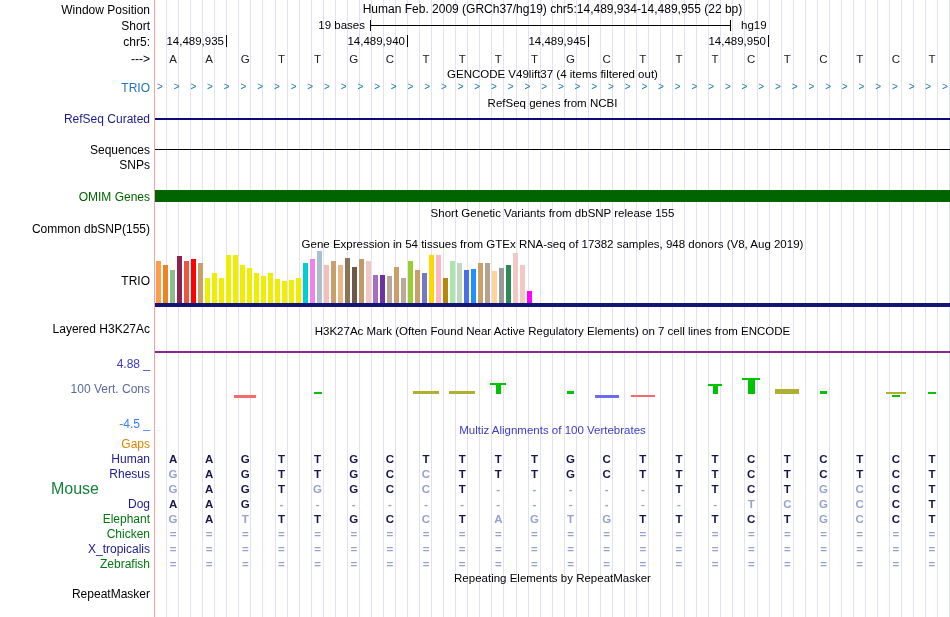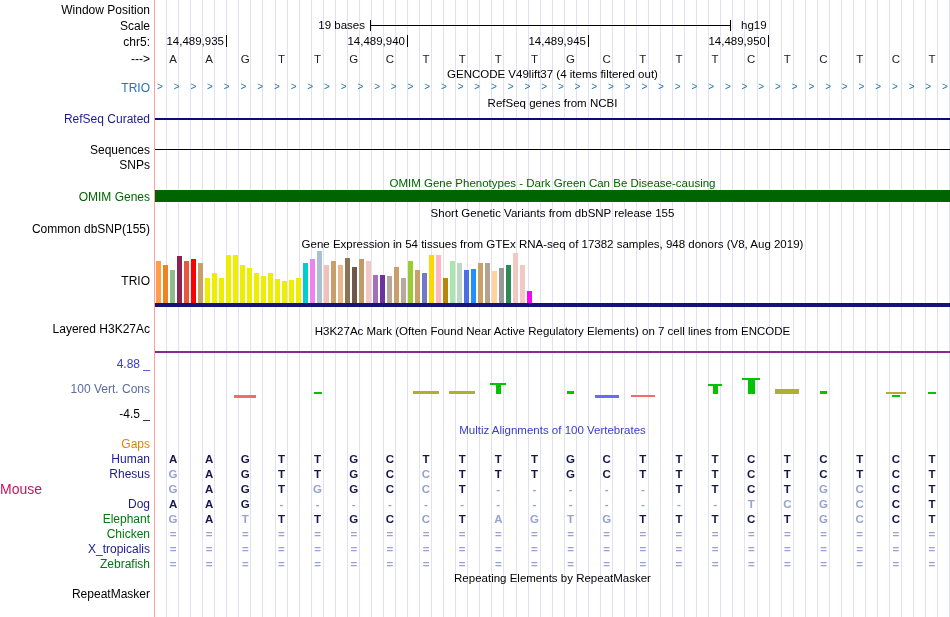--- a/index.html
+++ b/index.html
@@ -10,21 +10,21 @@
           background:repeating-linear-gradient(to right,transparent 0,transparent 11.05px,#e1e1f3 11.05px,#e1e1f3 12.05px);}
   #redline{position:absolute;left:154px;top:0;width:1px;height:617px;background:#ff9f9f;}
   .lbl{position:absolute;left:0;width:150px;text-align:right;font-size:12px;line-height:14px;white-space:nowrap;}
   .hdr{position:absolute;left:155px;width:795px;text-align:center;font-size:11.5px;line-height:13px;white-space:nowrap;}
   .c-black{color:#000;}
   .c-blue{color:#2276bb;}
   .c-navy{color:#1b1b8e;}
   .c-dgreen{color:#006400;}
   .c-hblue{color:#3a3acc;}
   .c-slate{color:#5b6b9e;}
-  .c-maroon{color:#000000;}
+  .c-maroon{color:#3b82f6;margin-top:10px;}
   .hline{position:absolute;left:155px;width:795px;}
   .cell{position:absolute;width:36.14px;text-align:center;height:14px;line-height:14px;font-size:11.5px;}
   .seqcell{color:#222;}
   .alncell{font-weight:bold;}
   .bar{position:absolute;}
   .mark{position:absolute;}
   #arrowrow{position:absolute;left:157px;top:81px;width:791px;height:12px;display:flex;
             justify-content:space-between;color:#2279b0;font-size:10px;line-height:12px;overflow:hidden;}
   .rulertick{position:absolute;font-size:11.5px;line-height:12px;height:12px;white-space:nowrap;
              padding-right:2px;border-right:1px solid #000;}
@@ -34,22 +34,23 @@
   #scaleline:after{right:0;}
 </style>
 </head>
 <body>
 
 <div id="stage">
   <div id="gridbg"></div>
   <div id="redline"></div>
 
   <div class="lbl c-black" style="top:3px">Window Position</div>
-
-  <div class="lbl c-black" style="top:19px">Scale</div>
+  <div class="hdr c-black" style="top:3px;font-size:12px">Human Feb. 2009 (GRCh37/hg19)   chr5:14,489,934-14,489,955 (22 bp)</div>
+
+  <div class="lbl c-black" style="top:19px">Short</div>
   <div style="position:absolute;top:19px;left:285px;width:80px;text-align:right;font-size:11.5px">19 bases</div>
   <div id="scaleline" style="left:370px;width:361px"></div>
   <div style="position:absolute;top:19px;left:741px;font-size:11.5px">hg19</div>
 
   <div class="lbl c-black" style="top:35px">chr5:</div>
   <div id="ruler">
       <div class="rulertick" style="position: absolute; top: 35px; right: 723px;">14,489,935</div>
       <div class="rulertick" style="position: absolute; top: 35px; right: 542px;">14,489,940</div>
       <div class="rulertick" style="position: absolute; top: 35px; right: 361px;">14,489,945</div>
       <div class="rulertick" style="position: absolute; top: 35px; right: 181px;">14,489,950</div>
@@ -135,21 +136,20 @@
     </div>
 
   <div class="hdr c-black" style="top:97px">RefSeq genes from NCBI</div>
   <div class="lbl c-navy" style="top:112px">RefSeq Curated</div>
   <div class="hline" style="top:118px;height:2px;background:#0c0c78"></div>
 
   <div class="lbl c-black" style="top:143px">Sequences</div>
   <div class="hline" style="top:149px;height:1px;background:#000"></div>
   <div class="lbl c-black" style="top:158px">SNPs</div>
 
-  <div class="hdr c-dgreen" style="top:177px">OMIM Gene Phenotypes - Dark Green Can Be Disease-causing</div>
   <div class="lbl c-dgreen" style="top:190px">OMIM Genes</div>
   <div class="hline" style="top:190px;height:12px;background:#006400"></div>
 
   <div class="hdr c-black" style="top:207px">Short Genetic Variants from dbSNP release 155</div>
   <div class="lbl c-black" style="top:222px">Common dbSNP(155)</div>
 
   <div class="hdr c-black" style="top:238px">Gene Expression in 54 tissues from GTEx RNA-seq of 17382 samples, 948 donors (V8, Aug 2019)</div>
   <div class="lbl c-black" style="top:274px">TRIO</div>
   <div id="gtexbars">
       <div class="bar" style="position: absolute; left: 156px; width: 5px; top: 261px; height: 42px; background: rgb(255, 158, 74);"></div>
@@ -279,21 +279,21 @@
       <div class="cell alncell" style="left: 588.636px; top: 467px; color: rgb(22, 22, 77);">C</div>
       <div class="cell alncell" style="left: 624.773px; top: 467px; color: rgb(22, 22, 77);">T</div>
       <div class="cell alncell" style="left: 660.909px; top: 467px; color: rgb(22, 22, 77);">T</div>
       <div class="cell alncell" style="left: 697.045px; top: 467px; color: rgb(22, 22, 77);">T</div>
       <div class="cell alncell" style="left: 733.182px; top: 467px; color: rgb(22, 22, 77);">C</div>
       <div class="cell alncell" style="left: 769.318px; top: 467px; color: rgb(22, 22, 77);">T</div>
       <div class="cell alncell" style="left: 805.455px; top: 467px; color: rgb(22, 22, 77);">C</div>
       <div class="cell alncell" style="left: 841.591px; top: 467px; color: rgb(22, 22, 77);">T</div>
       <div class="cell alncell" style="left: 877.727px; top: 467px; color: rgb(22, 22, 77);">C</div>
       <div class="cell alncell" style="left: 913.864px; top: 467px; color: rgb(22, 22, 77);">T</div>
-      <div style="position: absolute; left: 0px; width: 150px; text-align: left; top: 482px; font-size: 14px; line-height: 14px; color: #be185d;">Mouse</div>
+      <div style="position: absolute; left: 0px; width: 150px; text-align: center; top: 482px; font-size: 16px; line-height: 14px; color: #15803d;">Mouse</div>
       <div class="cell alncell" style="left: 155px; top: 482px; color: rgb(152, 162, 208);">G</div>
       <div class="cell alncell" style="left: 191.136px; top: 482px; color: rgb(22, 22, 77);">A</div>
       <div class="cell alncell" style="left: 227.273px; top: 482px; color: rgb(22, 22, 77);">G</div>
       <div class="cell alncell" style="left: 263.409px; top: 482px; color: rgb(22, 22, 77);">T</div>
       <div class="cell alncell" style="left: 299.545px; top: 482px; color: rgb(152, 162, 208);">G</div>
       <div class="cell alncell" style="left: 335.682px; top: 482px; color: rgb(22, 22, 77);">G</div>
       <div class="cell alncell" style="left: 371.818px; top: 482px; color: rgb(22, 22, 77);">C</div>
       <div class="cell alncell" style="left: 407.955px; top: 482px; color: rgb(152, 162, 208);">C</div>
       <div class="cell alncell" style="left: 444.091px; top: 482px; color: rgb(22, 22, 77);">T</div>
       <div class="cell alncell" style="left: 480.227px; top: 482px; color: rgb(152, 162, 208);">-</div>

